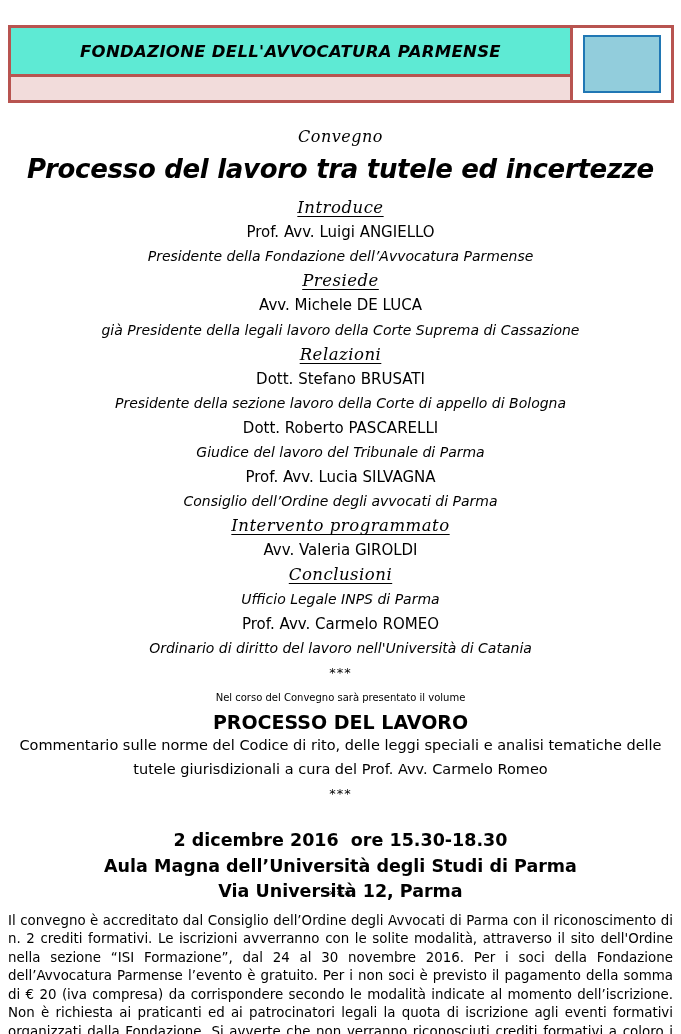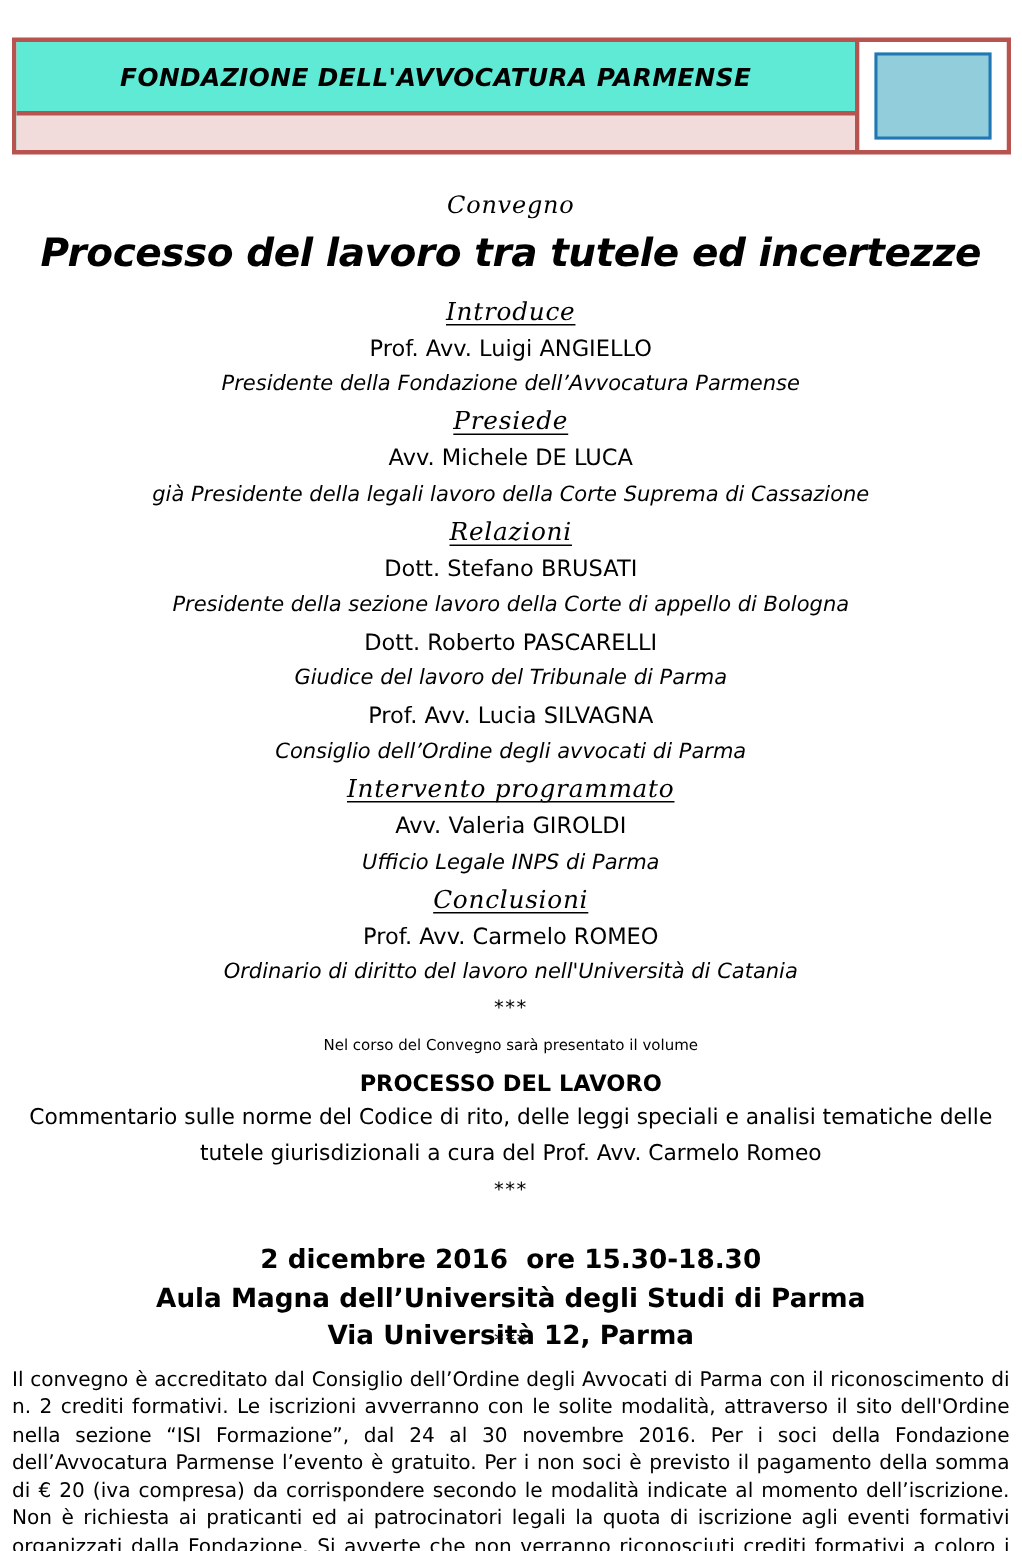--- a/index.html
+++ b/index.html
@@ -100,21 +100,21 @@
   .name { font-size: 15px; font-weight: normal; }
   .role { font-size: 14px; font-style: italic; }
 
   .stars {
     font-size: 13px;
     font-style: italic;
     letter-spacing: 1px;
   }
 
   .plain { font-size: 10px; }
-  .book-title { font-size: 15px; font-weight: bold; }
+  .book-title { font-size: 19px; font-weight: bold; }
   .book-desc {
     width: 650px;
     margin: 0 auto;
     text-align: center;
     font-size: 14.5px;
     line-height: 23.5px;
   }
 
   .big-row { height: 25.5px; }
   .big {
@@ -175,24 +175,24 @@
     <div class="row row-std name">Dott. Stefano BRUSATI</div>
     <div class="row row-std role">Presidente della sezione lavoro della Corte di appello di Bologna</div>
     <div class="row row-std name">Dott. Roberto PASCARELLI</div>
     <div class="row row-std role">Giudice del lavoro del Tribunale di Parma</div>
     <div class="row row-std name">Prof. Avv. Lucia SILVAGNA</div>
     <div class="row row-std role">Consiglio dell’Ordine degli avvocati di Parma</div>
     <div class="row row-std">
       <span class="script-heading">Intervento programmato</span>
     </div>
     <div class="row row-std name">Avv. Valeria GIROLDI</div>
+    <div class="row row-std">
+      <span class="script-heading">Conclusioni</span>
+    </div>
     <div class="row row-std role">Ufficio Legale INPS di Parma</div>
-    <div class="row row-std">
-      <span class="script-heading">Conclusioni</span>
-    </div>
     <div class="row row-std name">Prof. Avv. Carmelo ROMEO</div>
     <div class="row row-std role">Ordinario di diritto del lavoro nell'Università di Catania</div>
   </div>
 
 <div class="row row-std">
   <span class="stars">***</span>
 </div>
 
 <div class="row row-std">
   <span class="plain">Nel corso del Convegno sarà presentato il volume</span>

